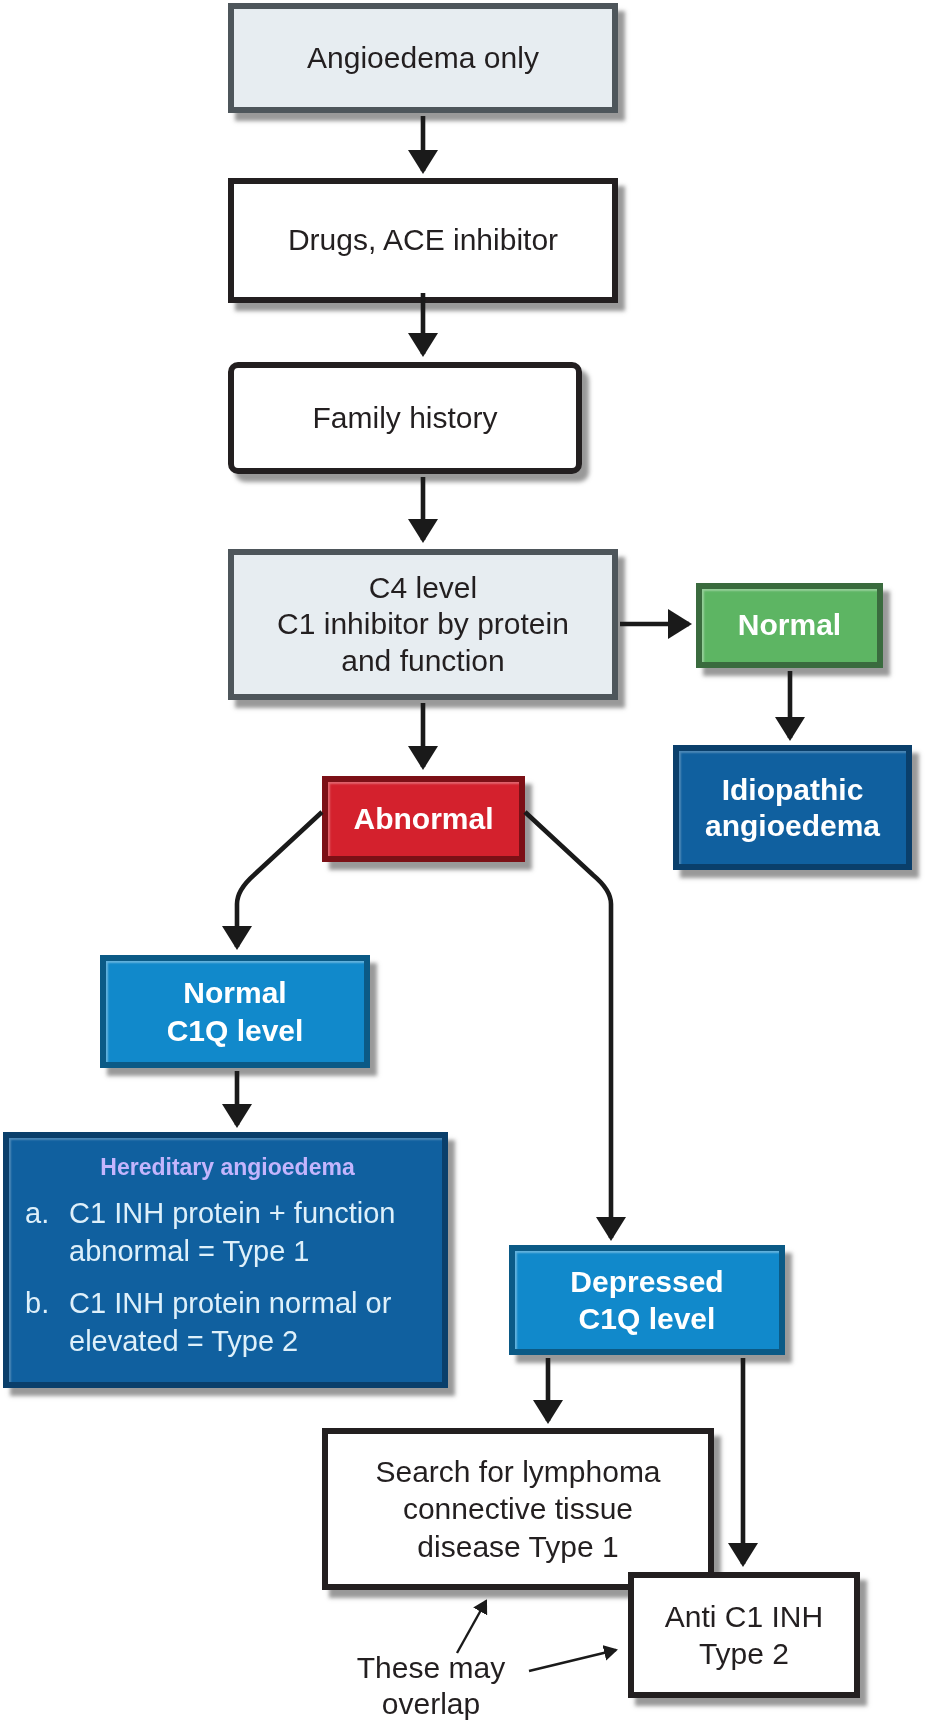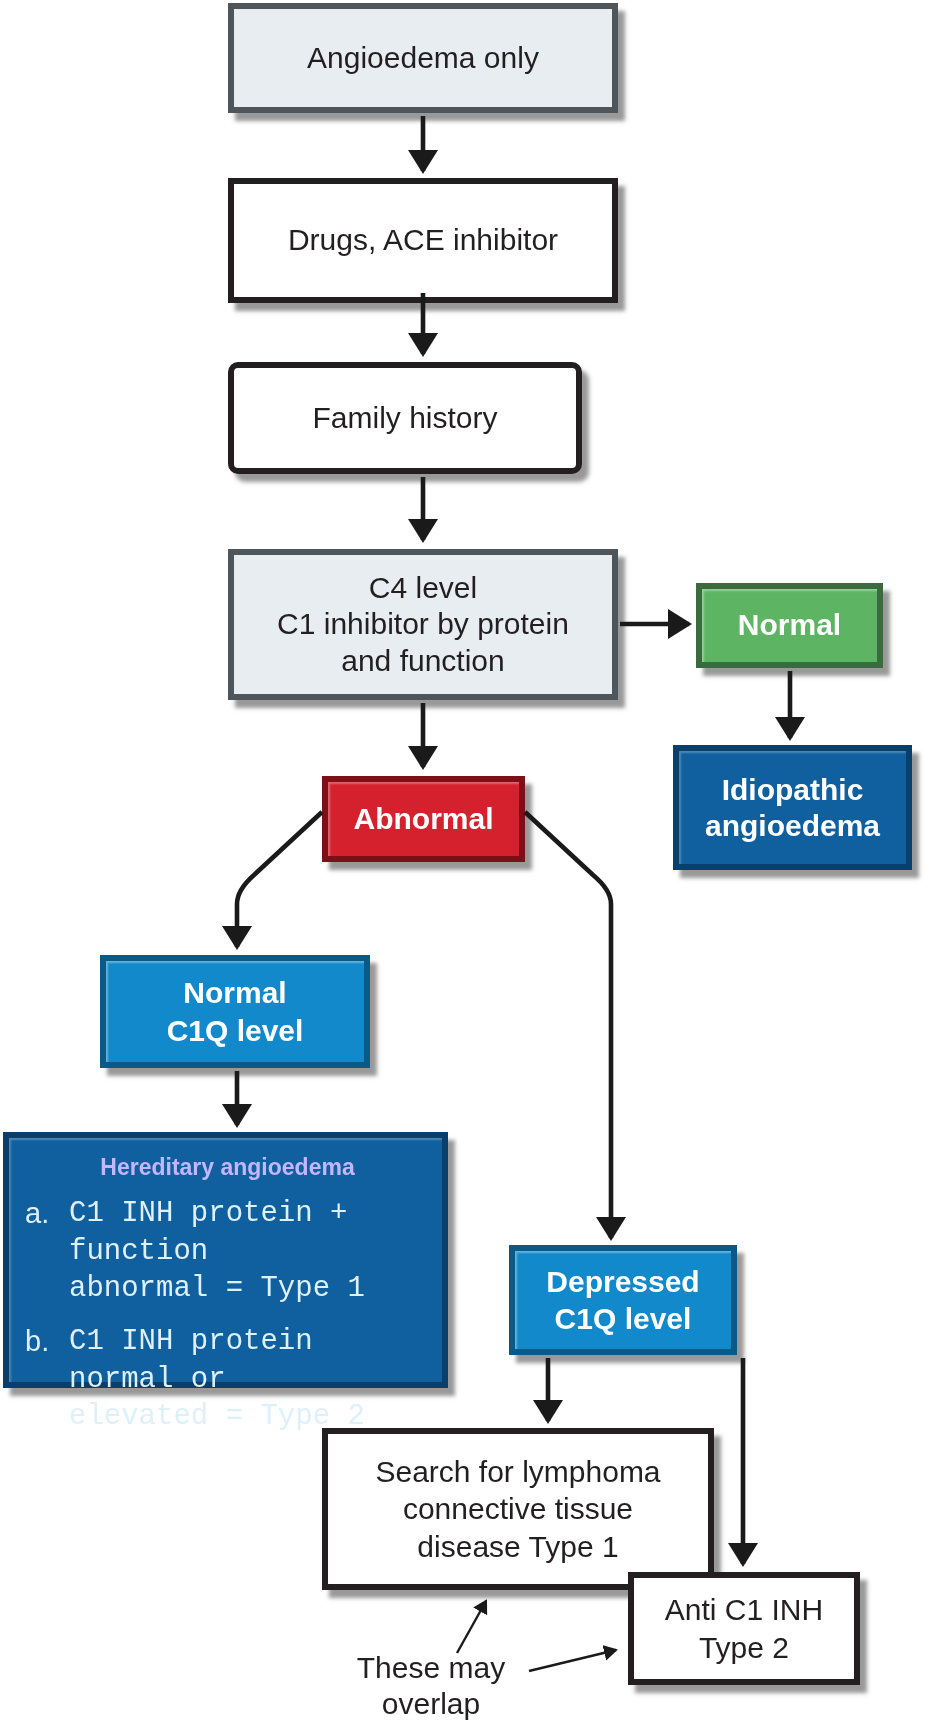--- a/index.html
+++ b/index.html
@@ -35,37 +35,37 @@
 
   
   #n-angio   {left:228px;top:3px;   width:390px;height:110px;}
   #n-drugs   {left:228px;top:178px; width:390px;height:125px;}
   #n-family  {left:228px;top:362px; width:354px;height:112px;border-radius:10px;}
   #n-c4      {left:228px;top:549px; width:390px;height:151px;}
   #n-normal  {left:696px;top:583px; width:187px;height:85px;}
   #n-idio    {left:673px;top:745px; width:239px;height:125px;font-size:30px;line-height:1.2;}
   #n-abnormal{left:322px;top:776px; width:203px;height:86px;}
   #n-nc1q    {left:100px;top:955px; width:270px;height:113px;line-height:1.25;}
-  #n-dc1q    {left:509px;top:1245px;width:228px;height:110px;line-height:1.25;}
+  #n-dc1q    {left:509px;top:1245px;width:276px;height:110px;line-height:1.25;}
   #n-search  {left:322px;top:1428px;width:392px;height:162px;line-height:1.25;}
-  #n-anti    {left:628px;top:1572px;width:232px;height:113px;line-height:1.25;z-index:4;}
+  #n-anti    {left:628px;top:1572px;width:232px;height:126px;line-height:1.25;z-index:4;}
 
   
   #n-hered{
     left:3px;top:1132px;width:445px;height:256px;
     display:block;text-align:left;
     padding:15px 12px 10px 16px;
   }
   #n-hered .hered-title{
     font-weight:bold;font-size:23px;text-align:center;
     color:#c4b5fd;margin:0 0 14px 0;
   }
   .hered-item{display:flex;font-size:29px;line-height:1.3;color:#def0fa;margin-bottom:15px;font-weight:normal;}
   .hered-item .marker{width:44px;flex:0 0 44px;}
-  .hered-item .itext{white-space:pre-line;font-family:Liberation Mono, monospace;}
+  .hered-item .itext{white-space:pre-line;}
 
   
   #overlap-note{
     position:absolute;left:325px;top:1650px;width:212px;z-index:2;
     font-size:30px;line-height:1.2;text-align:center;color:#231f20;
     white-space:pre-line;
   }
 </style>
 </head>
 <body>

